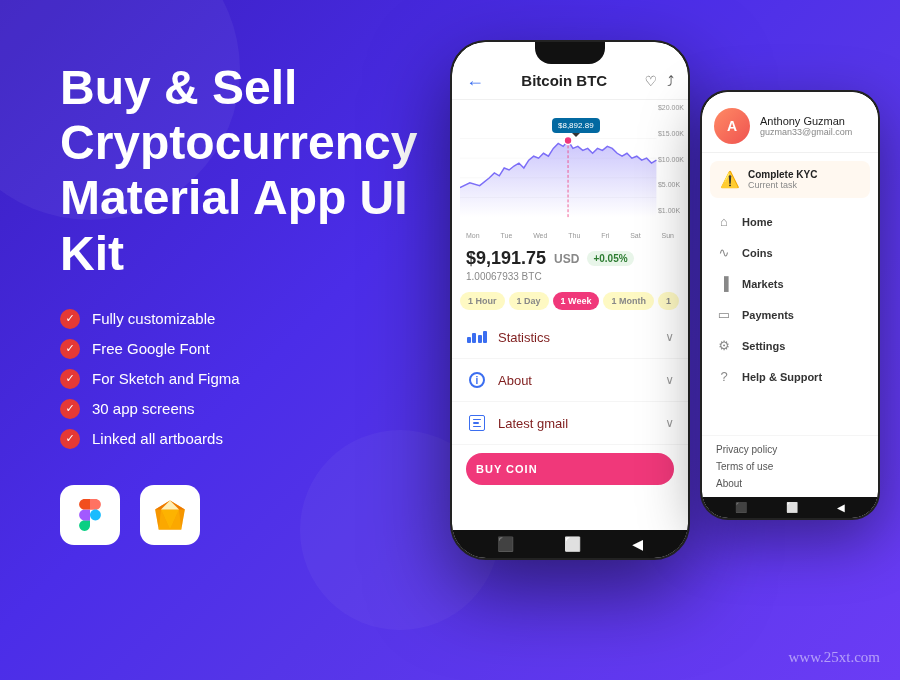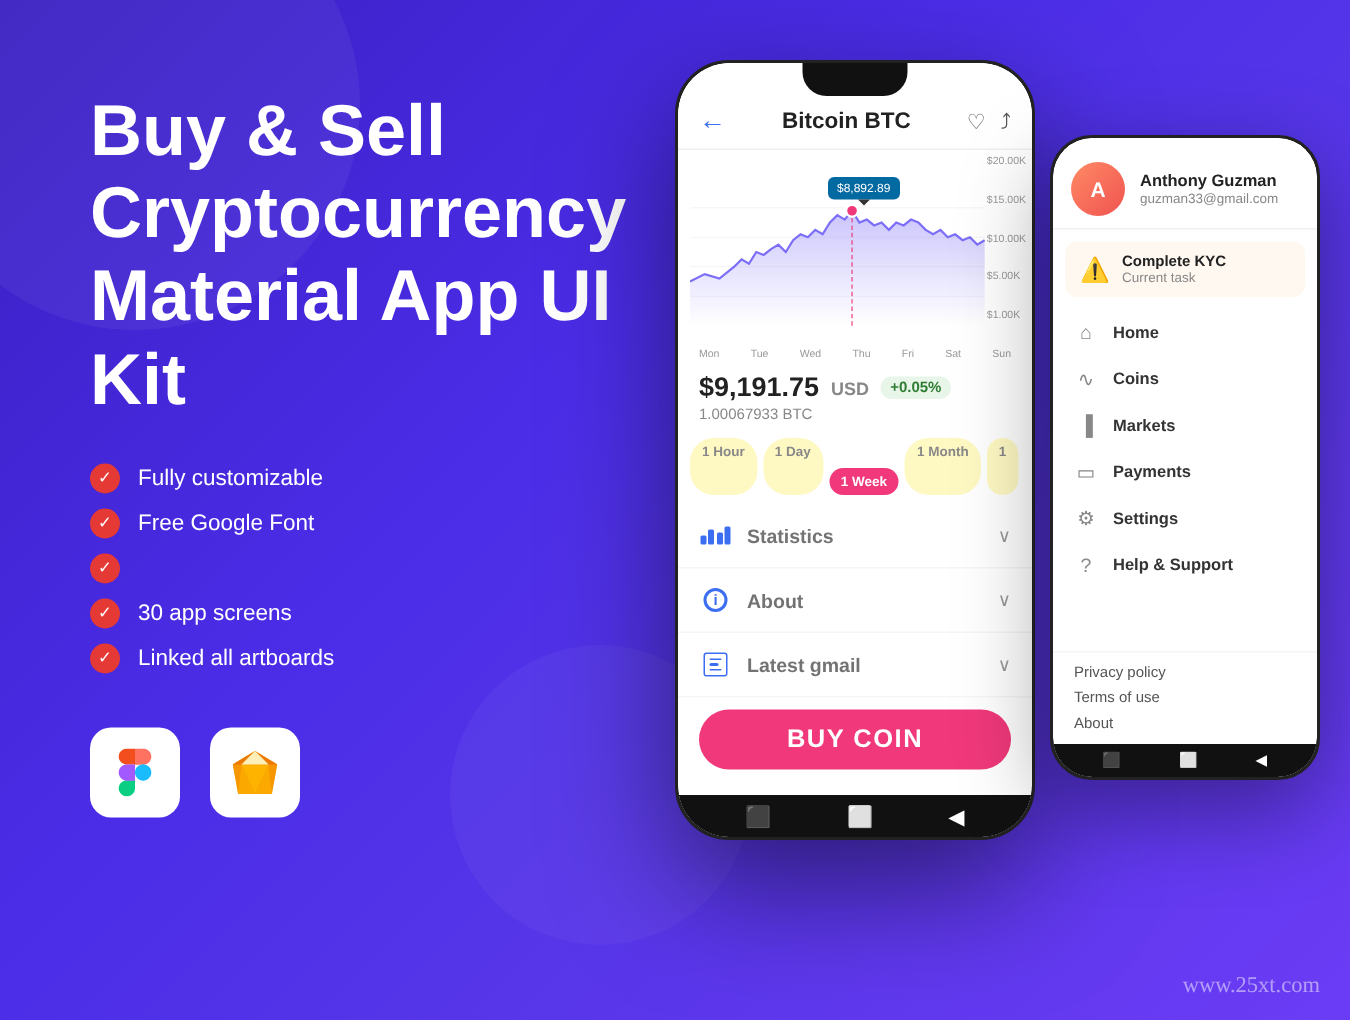--- a/index.html
+++ b/index.html
@@ -227,46 +227,45 @@
       border-radius: 16px;
       font-size: 9px;
       font-weight: 600;
       color: #888;
       background: #fef9c3;
       cursor: pointer;
     }
     .time-tab.active {
       background: #f0387a;
       color: #fff;
-      margin-top: 20px;
     }
 
     
     .accordion-item {
       display: flex;
       align-items: center;
       padding: 10px 14px;
       border-bottom: 1px solid #f5f5f5;
       cursor: pointer;
     }
     .acc-icon { width: 22px; height: 22px; margin-right: 10px; display: flex; align-items: center; justify-content: center; }
-    .acc-label { flex: 1; font-size: 13px; font-weight: 700; color: #737373; }
+    .acc-label { flex: 1; font-size: 13px; font-weight: 400; color: #7f1d1d; }
     .acc-chevron { font-size: 12px; color: #999; }
 
     
     .buy-button {
       margin: 8px 14px;
       background: linear-gradient(90deg, #f0387a, #f0387a);
       color: #fff;
-      font-size: 17px;
+      font-size: 11px;
       font-weight: 800;
       border: none;
       border-radius: 25px;
       padding: 10px;
-      text-align: center;
+      text-align: left;
       cursor: pointer;
       letter-spacing: 1px;
     }
 
     
     .phone-bottom-nav {
       background: #111;
       display: flex;
       justify-content: space-around;
       align-items: center;
@@ -309,21 +308,21 @@
     .sec-avatar {
       width: 36px; height: 36px;
       border-radius: 50%;
       background: linear-gradient(135deg, #ff8a65, #ef5350);
       display: flex; align-items: center; justify-content: center;
       font-size: 14px;
       color: white;
       font-weight: 700;
       flex-shrink: 0;
     }
-    .sec-user-name { font-size: 11px; font-weight: 700; color: #222; }
+    .sec-user-name { font-size: 11px; font-weight: 400; color: #222; }
     .sec-user-email { font-size: 9px; color: #888; }
 
     
     .kyc-alert {
       margin: 8px;
       background: #fff8f0;
       border-radius: 8px;
       padding: 8px 10px;
       display: flex;
       align-items: center;
@@ -396,20 +395,21 @@
     <li>
       <span class="check-icon">✓</span>
       <span>Fully customizable</span>
     </li>
     <li>
       <span class="check-icon">✓</span>
       <span>Free Google Font</span>
     </li>
     <li>
       <span class="check-icon">✓</span>
+      <span>For Sketch and Figma</span>
     </li>
     <li>
       <span class="check-icon">✓</span>
       <span>30 app screens</span>
     </li>
     <li>
       <span class="check-icon">✓</span>
       <span>Linked all artboards</span>
     </li>
   </ul>

